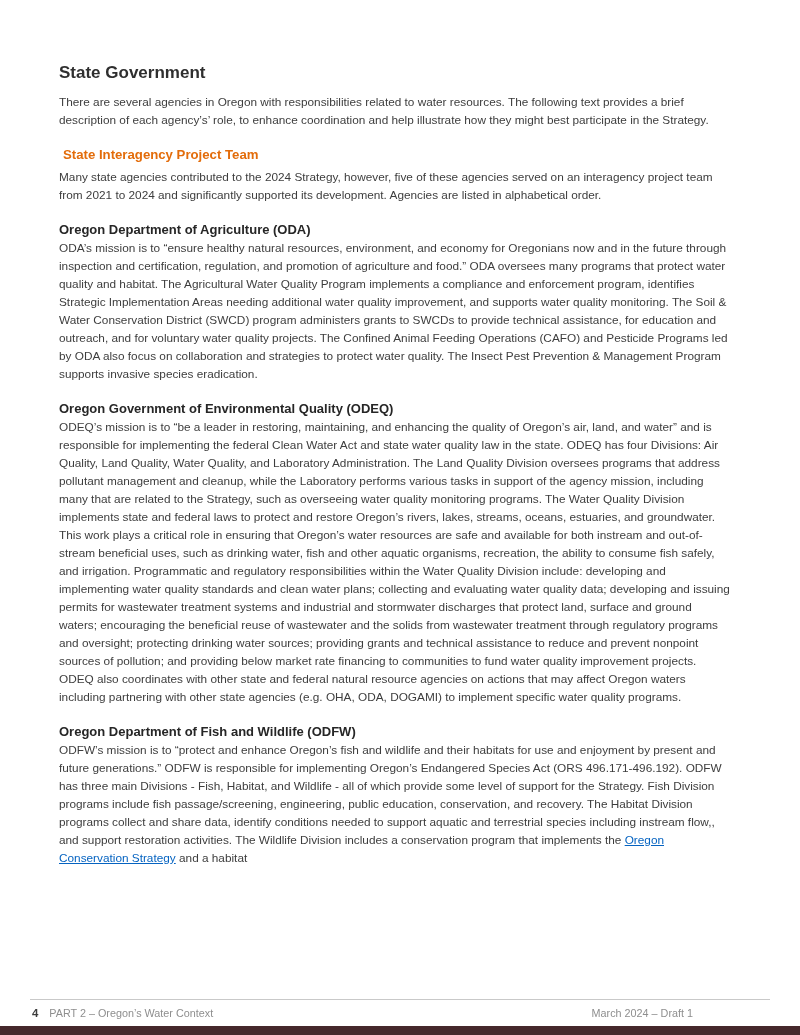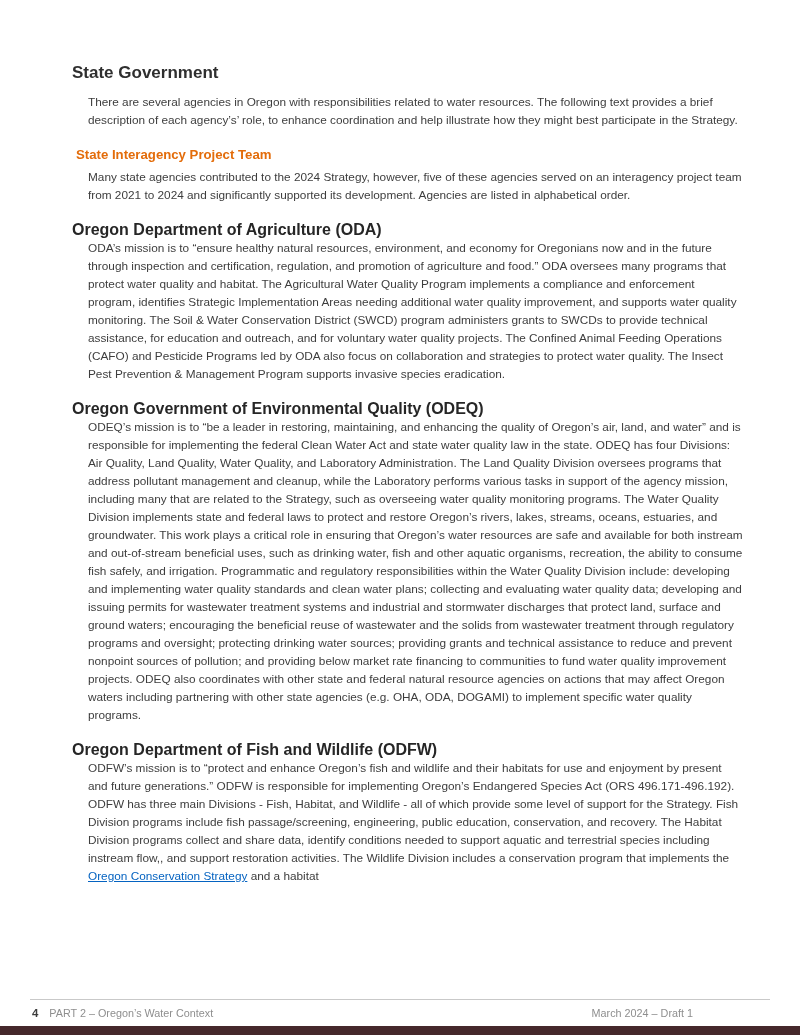--- a/index.html
+++ b/index.html
@@ -11,47 +11,47 @@
   .page {
     position: relative;
     width: 800px;
     height: 1035px;
     background: #ffffff;
     overflow: hidden;
   }
   .content {
     position: absolute;
     top: 0;
-    left: 72px;
+    left: 59px;
     width: 672px;
     padding-top: 62px;
     color: #3d3d3d;
     font-size: 11.8px;
     line-height: 18px;
   }
   h1.doc-title {
     font-size: 17px;
     line-height: 22px;
     font-weight: bold;
     color: #2f2f2f;
     margin: 0 0 9px 0;
   }
   p.body-par {
-    margin: 0 0 17px 16px;
+    margin: 0 0 17px 0;
     text-align: left;
   }
   h2.accent-heading {
     font-size: 13.2px;
     line-height: 18px;
     font-weight: bold;
     color: #E36C0A;
     margin: 6px 0 4px 4px;
   }
   h3.agency-heading {
-    font-size: 16px;
+    font-size: 13px;
     line-height: 18px;
     font-weight: bold;
     color: #262626;
     margin: 3px 0 0 0;
   }
   a.doc-link {
     color: #0563C1;
     text-decoration: underline;
     cursor: pointer;
   }

